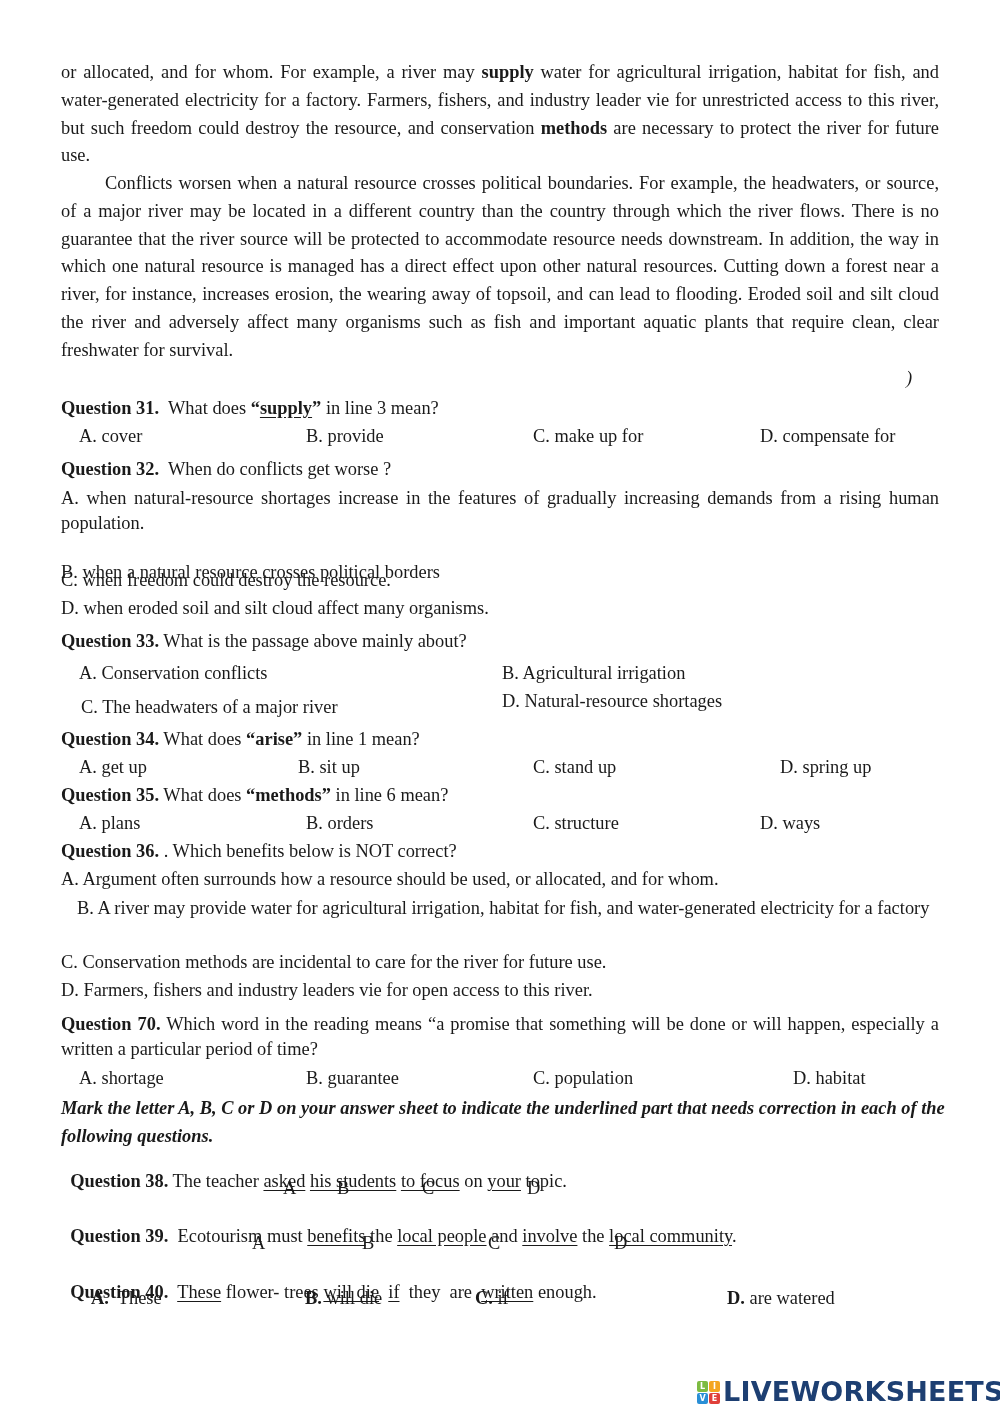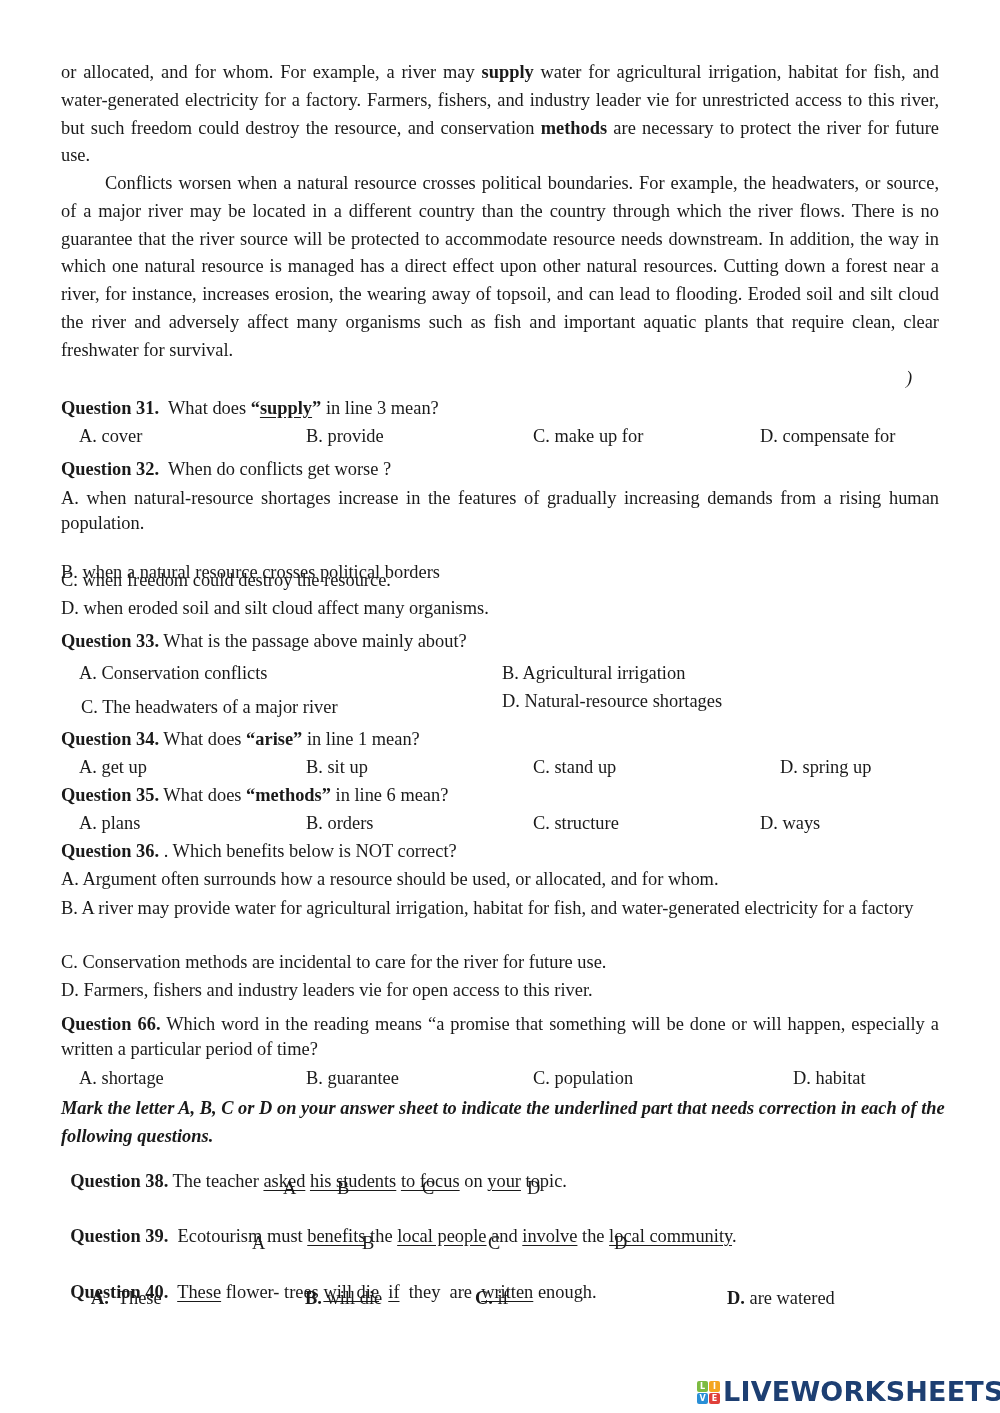--- a/index.html
+++ b/index.html
@@ -57,42 +57,42 @@
 </div>
 <div class="opt" style="left:79px; top:663px;">A. Conservation conflicts</div>
 <div class="opt" style="left:502px; top:663px;">B. Agricultural irrigation</div>
 <div class="opt" style="left:81px; top:697px;">C. The headwaters of a major river</div>
 <div class="opt" style="left:502px; top:691px;">D. Natural-resource shortages</div>
 
 <div class="qline" style="top:729px;">
   <b>Question 34.</b><span style="white-space:pre"> What does </span><b>“arise”</b><span> in line 1 mean?</span>
 </div>
 <div class="opt" style="left:79px; top:757px;">A. get up</div>
-<div class="opt" style="left:306px; top:757px;">B. sit up</div>
+<div class="opt" style="left:298px; top:757px;">B. sit up</div>
 <div class="opt" style="left:533px; top:757px;">C. stand up</div>
 <div class="opt" style="left:760px; top:757px;margin-left:20px;">D. spring up</div>
 
 <div class="qline" style="top:785px;text-align:right;">
   <b>Question 35.</b><span style="white-space:pre"> What does </span><b>“methods”</b><span> in line 6 mean?</span>
 </div>
 <div class="opt" style="left:79px; top:813px;">A. plans</div>
 <div class="opt" style="left:306px; top:813px;">B. orders</div>
 <div class="opt" style="left:533px; top:813px;">C. structure</div>
 <div class="opt" style="left:760px; top:813px;">D. ways</div>
 
 <div class="qline" style="top:841px;">
   <b>Question 36.</b><span> . Which benefits below is NOT correct?</span>
 </div>
 <div class="opt" style="left:61px; top:869px;">A. Argument often surrounds how a resource should be used, or allocated, and for whom.</div>
-<div class="wrap" style="top:896px;">B. A river may provide water for agricultural irrigation, habitat for fish, and water-generated electricity for a factory</div>
+<div class="wrap" style="top:896px;margin-left:16px;">B. A river may provide water for agricultural irrigation, habitat for fish, and water-generated electricity for a factory</div>
 <div class="opt" style="left:61px; top:952px;">C. Conservation methods are incidental to care for the river for future use.</div>
 <div class="opt" style="left:61px; top:980px;">D. Farmers, fishers and industry leaders vie for open access to this river.</div>
 
 <div class="wrap" style="top:1012px;">
-  <b>Question 66.</b><span> Which word in the reading means “a promise that something will be done or will happen, especially a written a particular period of time?</span>
+  <b>Question 70.</b><span> Which word in the reading means “a promise that something will be done or will happen, especially a written a particular period of time?</span>
 </div>
 <div class="opt" style="left:79px; top:1068px;">A. shortage</div>
 <div class="opt" style="left:306px; top:1068px;">B. guarantee</div>
 <div class="opt" style="left:533px; top:1068px;">C. population</div>
 <div class="opt" style="left:760px; top:1068px;margin-left:33px;">D. habitat</div>
 
 <div class="instr" style="top:1095px;">Mark the letter A, B, C or D on your answer sheet to indicate the underlined part that needs correction in each of the following questions.</div>
 
 <div class="qline" style="top:1150px; white-space:pre;">
   <b>Question 38.</b><span> The teacher </span><span class="u">asked</span><span> </span><span class="u">his students</span><span> </span><span class="u">to focus</span><span> on </span><span class="u">your</span><span> topic.</span>

